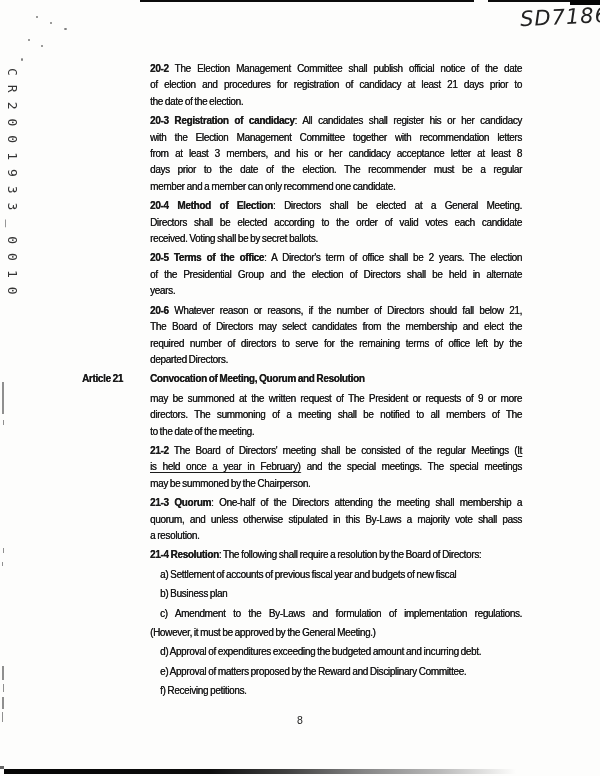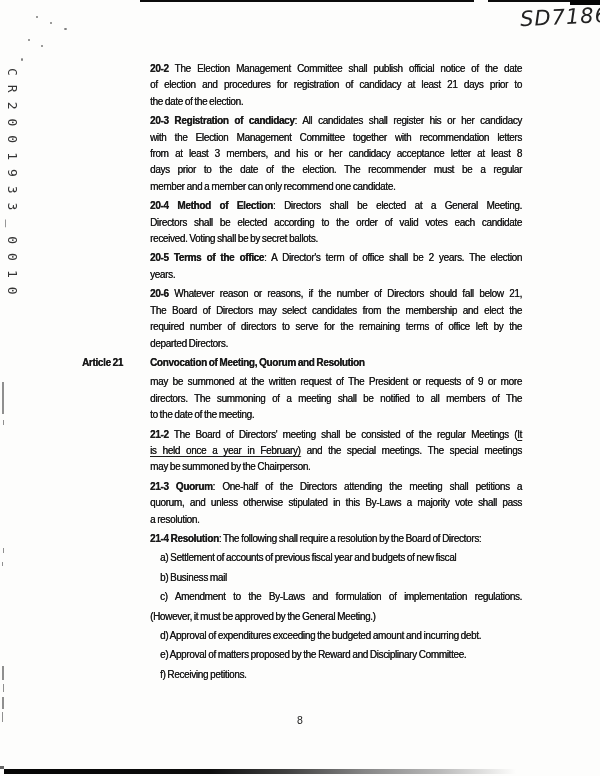--- a/index.html
+++ b/index.html
@@ -96,52 +96,53 @@
       <div class="line jl"><span class="seg-r">days prior to the date of the election. The recommender must be a regular</span></div>
       <div class="line"><span class="seg-r">member and a member can only recommend one candidate.</span></div>
     </div>
     <div class="para">
       <div class="line jl"><span class="seg-b">20-4 Method of Election</span><span class="seg-r">: Directors shall be elected at a General Meeting.</span></div>
       <div class="line jl"><span class="seg-r">Directors shall be elected according to the order of valid votes each candidate</span></div>
       <div class="line"><span class="seg-r">received. Voting shall be by secret ballots.</span></div>
     </div>
     <div class="para">
       <div class="line jl"><span class="seg-b">20-5 Terms of the office</span><span class="seg-r">: A Director's term of office shall be 2 years. The election</span></div>
+      <div class="line jl"><span class="seg-r">of the Presidential Group and the election of Directors shall be held in alternate</span></div>
       <div class="line"><span class="seg-r">years.</span></div>
     </div>
     <div class="para">
       <div class="line jl"><span class="seg-b">20-6</span><span class="seg-r"> Whatever reason or reasons, if the number of Directors should fall below 21,</span></div>
       <div class="line jl"><span class="seg-r">The Board of Directors may select candidates from the membership and elect the</span></div>
       <div class="line jl"><span class="seg-r">required number of directors to serve for the remaining terms of office left by the</span></div>
       <div class="line"><span class="seg-r">departed Directors.</span></div>
     </div>
     <div class="heading-row"><span class="art-label">Article 21</span><span>Convocation of Meeting, Quorum and Resolution</span></div>
     <div class="para">
       <div class="line jl"><span class="seg-r">may be summoned at the written request of The President or requests of 9 or more</span></div>
       <div class="line jl"><span class="seg-r">directors. The summoning of a meeting shall be notified to all members of The</span></div>
       <div class="line"><span class="seg-r">to the date of the meeting.</span></div>
     </div>
     <div class="para">
       <div class="line jl"><span class="seg-b">21-2</span><span class="seg-r"> The Board of Directors' meeting shall be consisted of the regular Meetings (</span><span class="seg-u">It</span></div>
       <div class="line jl"><span class="seg-u">is held once a year in February)</span><span class="seg-r"> and the special meetings. The special meetings</span></div>
       <div class="line"><span class="seg-r">may be summoned by the Chairperson.</span></div>
     </div>
     <div class="para">
-      <div class="line jl"><span class="seg-b">21-3 Quorum</span><span class="seg-r">: One-half of the Directors attending the meeting shall petitions a</span></div>
+      <div class="line jl"><span class="seg-b">21-3 Quorum</span><span class="seg-r">: One-half of the Directors attending the meeting shall membership a</span></div>
       <div class="line jl"><span class="seg-r">quorum, and unless otherwise stipulated in this By-Laws a majority vote shall pass</span></div>
       <div class="line"><span class="seg-r">a resolution.</span></div>
     </div>
     <div class="para">
       <div class="line"><span class="seg-b">21-4 Resolution</span><span class="seg-r">: The following shall require a resolution by the Board of Directors:</span></div>
     </div>
     <div class="para ind">
       <div class="line"><span class="seg-r">a) Settlement of accounts of previous fiscal year and budgets of new fiscal</span></div>
     </div>
     <div class="para ind">
-      <div class="line"><span class="seg-r">b) Business mail</span></div>
+      <div class="line"><span class="seg-r">b) Business plan</span></div>
     </div>
     <div class="para ind">
       <div class="line jl"><span class="seg-r">c) Amendment to the By-Laws and formulation of implementation regulations.</span></div>
     </div>
     <div class="para">
       <div class="line"><span class="seg-r">(However, it must be approved by the General Meeting.)</span></div>
     </div>
     <div class="para ind">
       <div class="line"><span class="seg-r">d) Approval of expenditures exceeding the budgeted amount and incurring debt.</span></div>
     </div>

